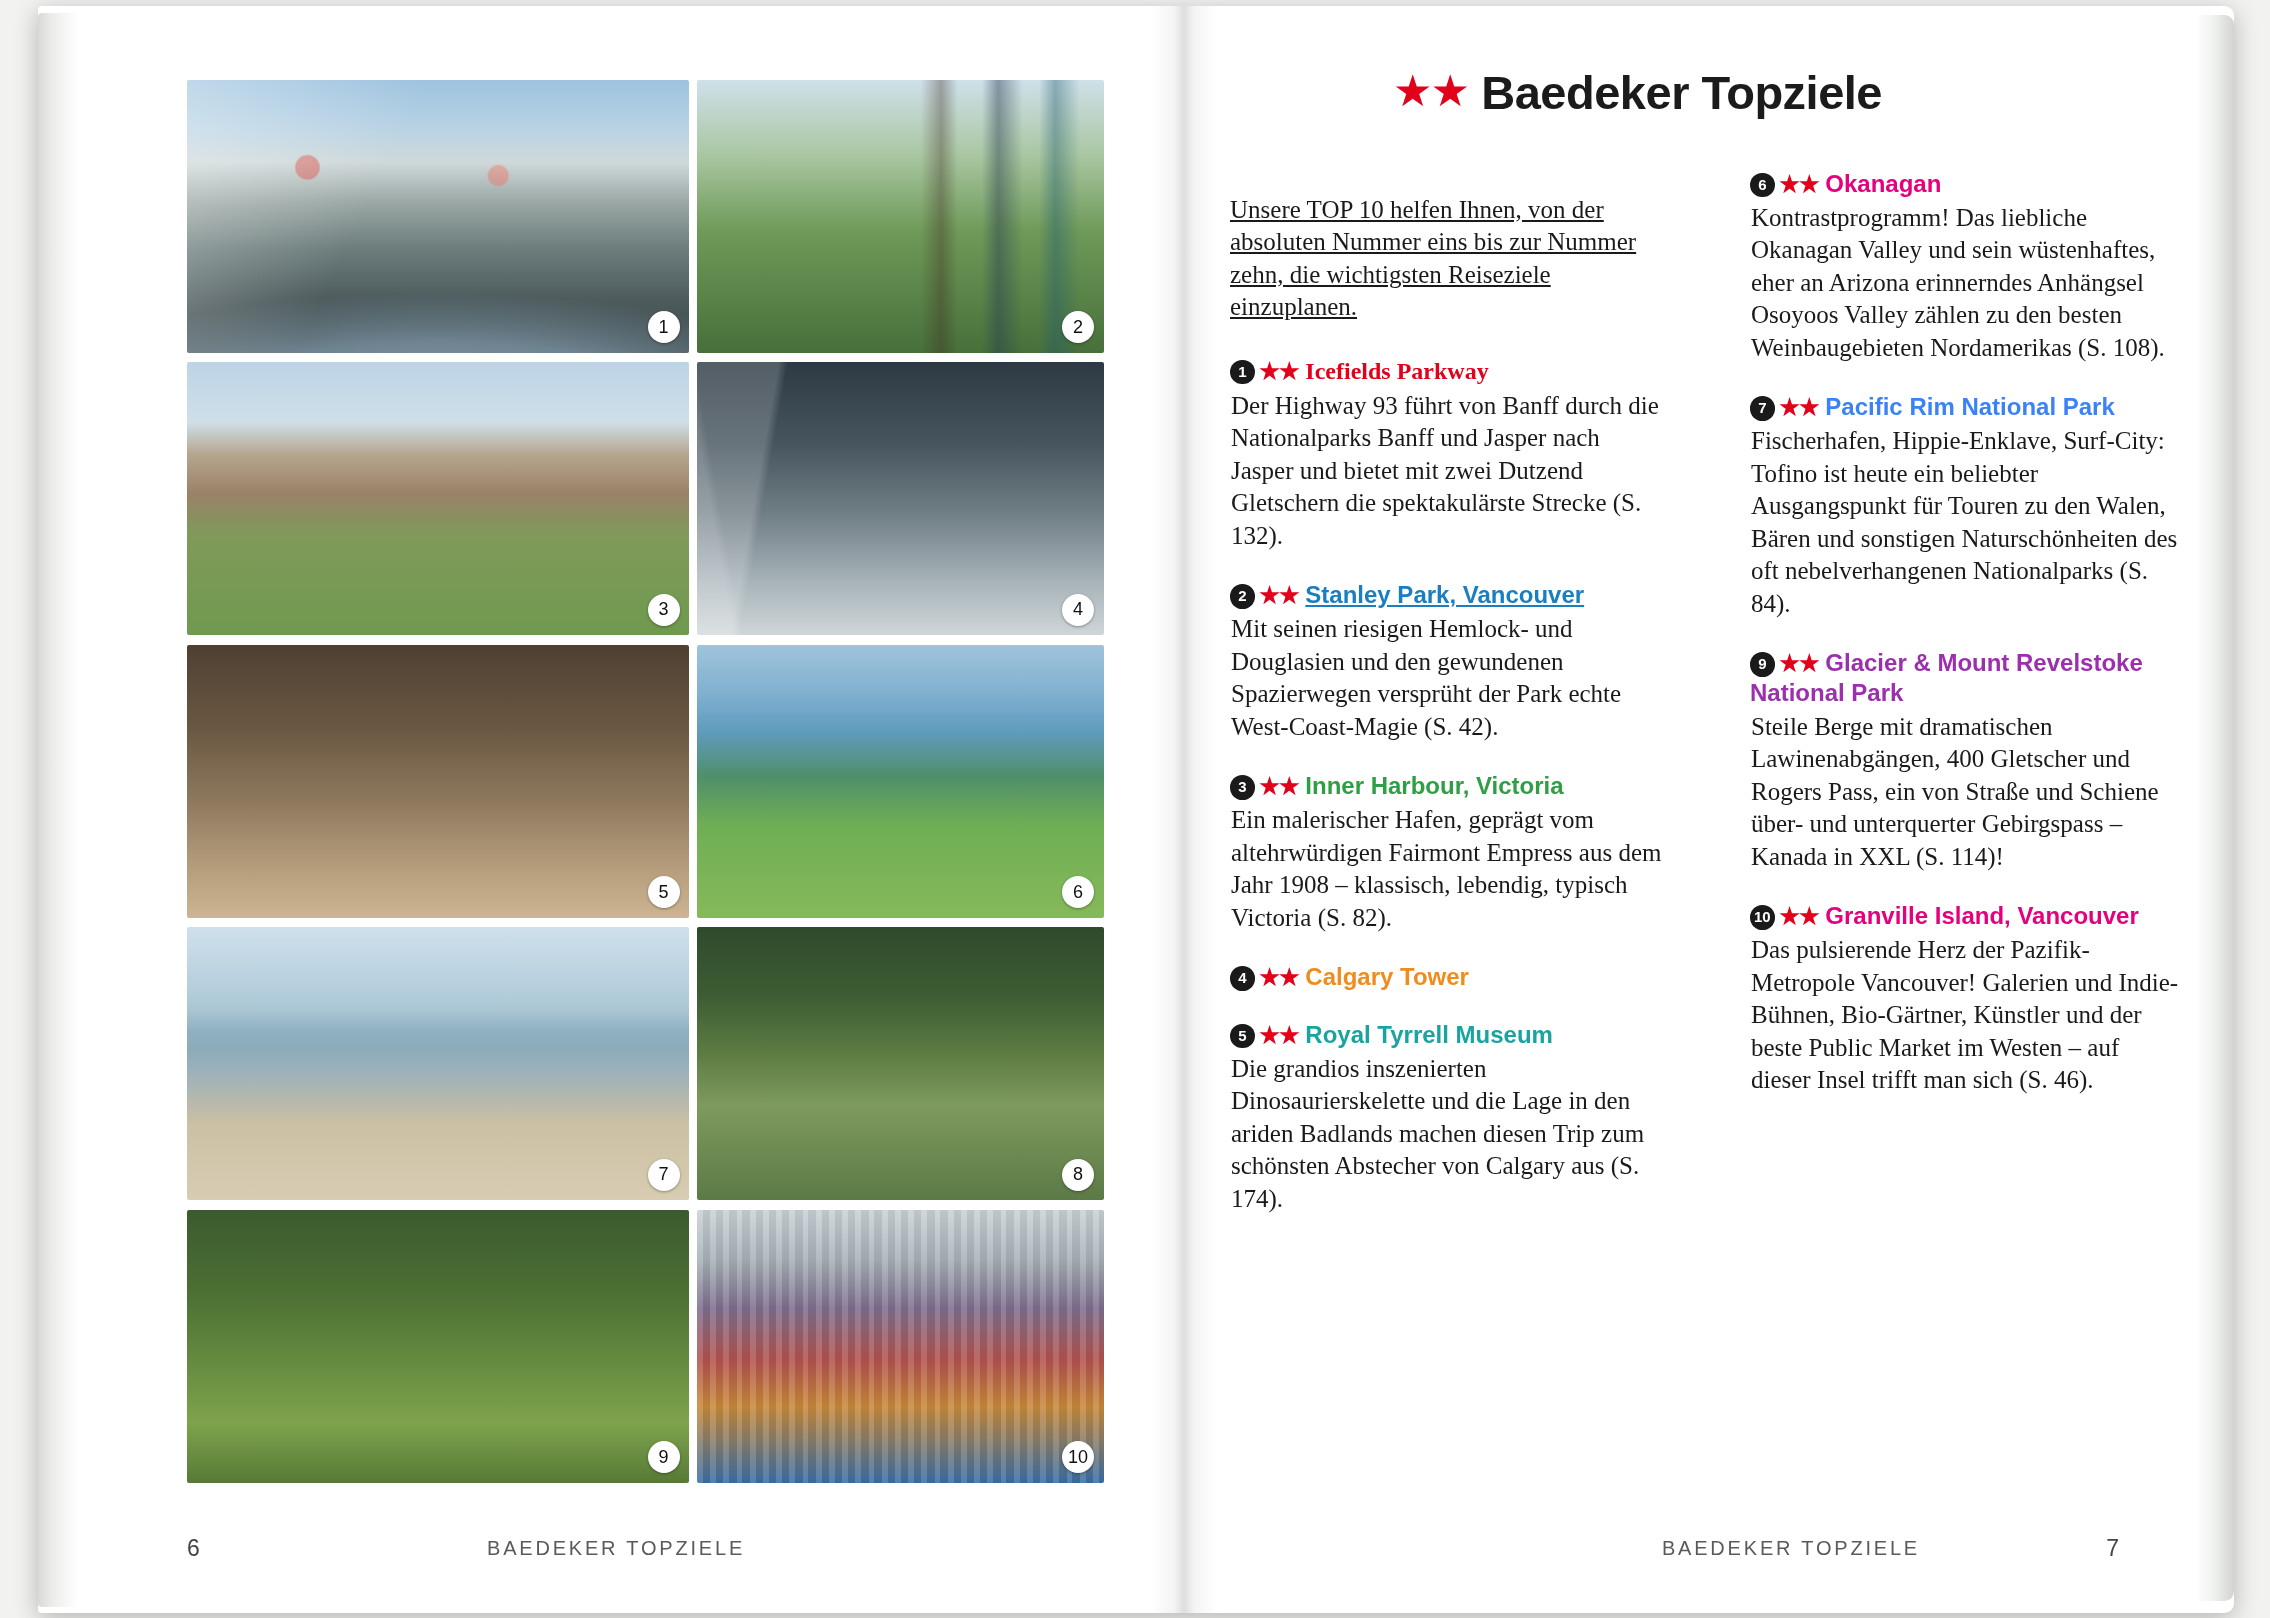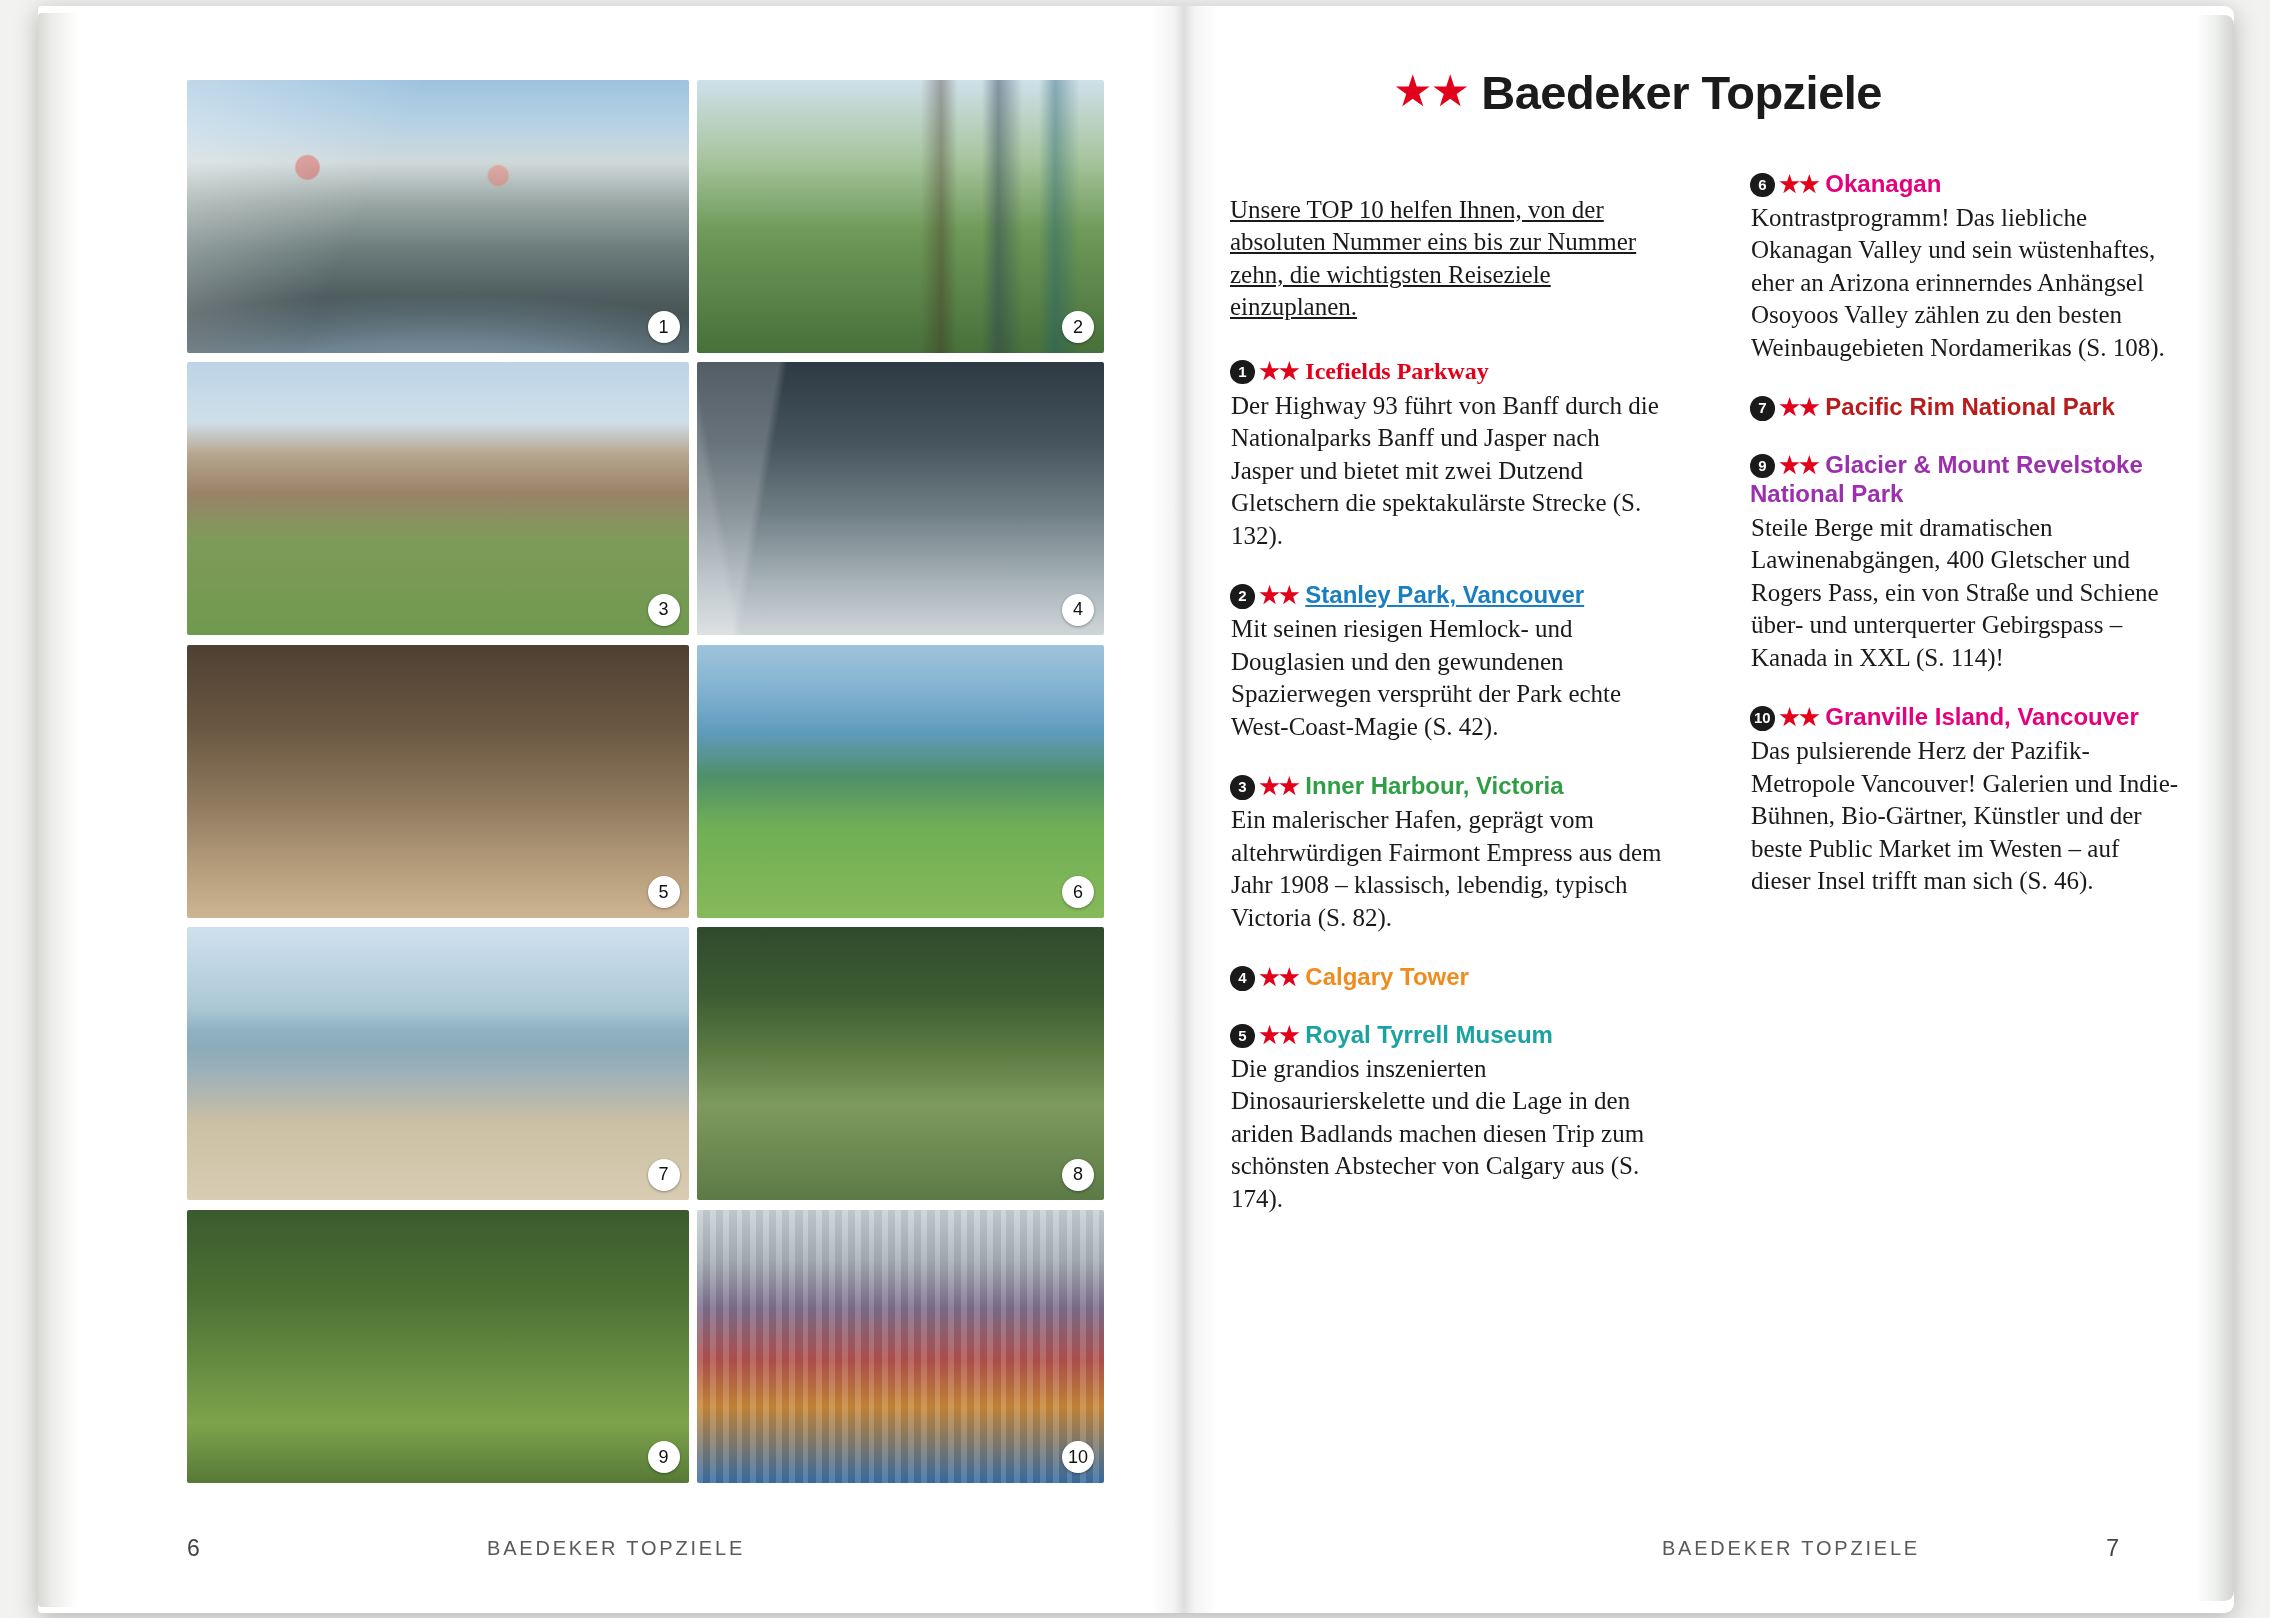--- a/index.html
+++ b/index.html
@@ -196,21 +196,21 @@
     margin-right: 4.7px;
   }
   .stars-small { color: #e2001a; font-size: 23px; letter-spacing: -0.9px; margin-right: 6.6px; }
   .entry p { margin: 1px; }
   .c-red { color: #e2001a; font-family: Liberation Serif, serif; }
   .c-blue { color: #1a7fc1; text-decoration: underline; }
   .c-green { color: #2f9e44; }
   .c-orange { color: #f08c1e; }
   .c-teal { color: #1aa3a0; margin-top: 28px; }
   .c-magenta { color: #e5007d; }
-  .c-darkgreen { color: #b91c1c; }
+  .c-darkgreen { color: #3b82f6; }
   .c-pink { color: #e5007d; }
   .c-purple { color: #9b2fae; }
 </style>
 </head>
 <body>
 
 <div id="page">
   <div class="book">
     <div class="page-edge-left"></div>
     <div class="page-edge-right"></div>
@@ -313,20 +313,21 @@
             <span class="entry-head">
               <span class="num-badge">6</span><span class="stars-small">★★</span><span class="c-magenta">Okanagan</span>
             </span>
             <p>Kontrastprogramm! Das liebliche Okanagan Valley und sein wüstenhaftes, eher an Arizona erinnerndes Anhängsel Osoyoos Valley zählen zu den besten Weinbaugebieten Nordamerikas (S. 108).</p>
           </div>
 
           <div class="entry">
             <span class="entry-head">
               <span class="num-badge">7</span><span class="stars-small">★★</span><span class="c-darkgreen">Pacific Rim National Park</span>
             </span>
+            <p>Fischerhafen, Hippie-Enklave, Surf-City: Tofino ist heute ein beliebter Ausgangspunkt für Touren zu den Walen, Bären und sonstigen Naturschönheiten des oft nebelverhangenen Nationalparks (S. 84).</p>
           </div>
 
 
           <div class="entry">
             <span class="entry-head">
               <span class="num-badge">9</span><span class="stars-small">★★</span><span class="c-purple">Glacier &amp; Mount Revelstoke National Park</span>
             </span>
             <p>Steile Berge mit dramatischen Lawinenabgängen, 400 Gletscher und Rogers Pass, ein von Straße und Schiene über- und unterquerter Gebirgspass – Kanada in XXL (S. 114)!</p>
           </div>
 

